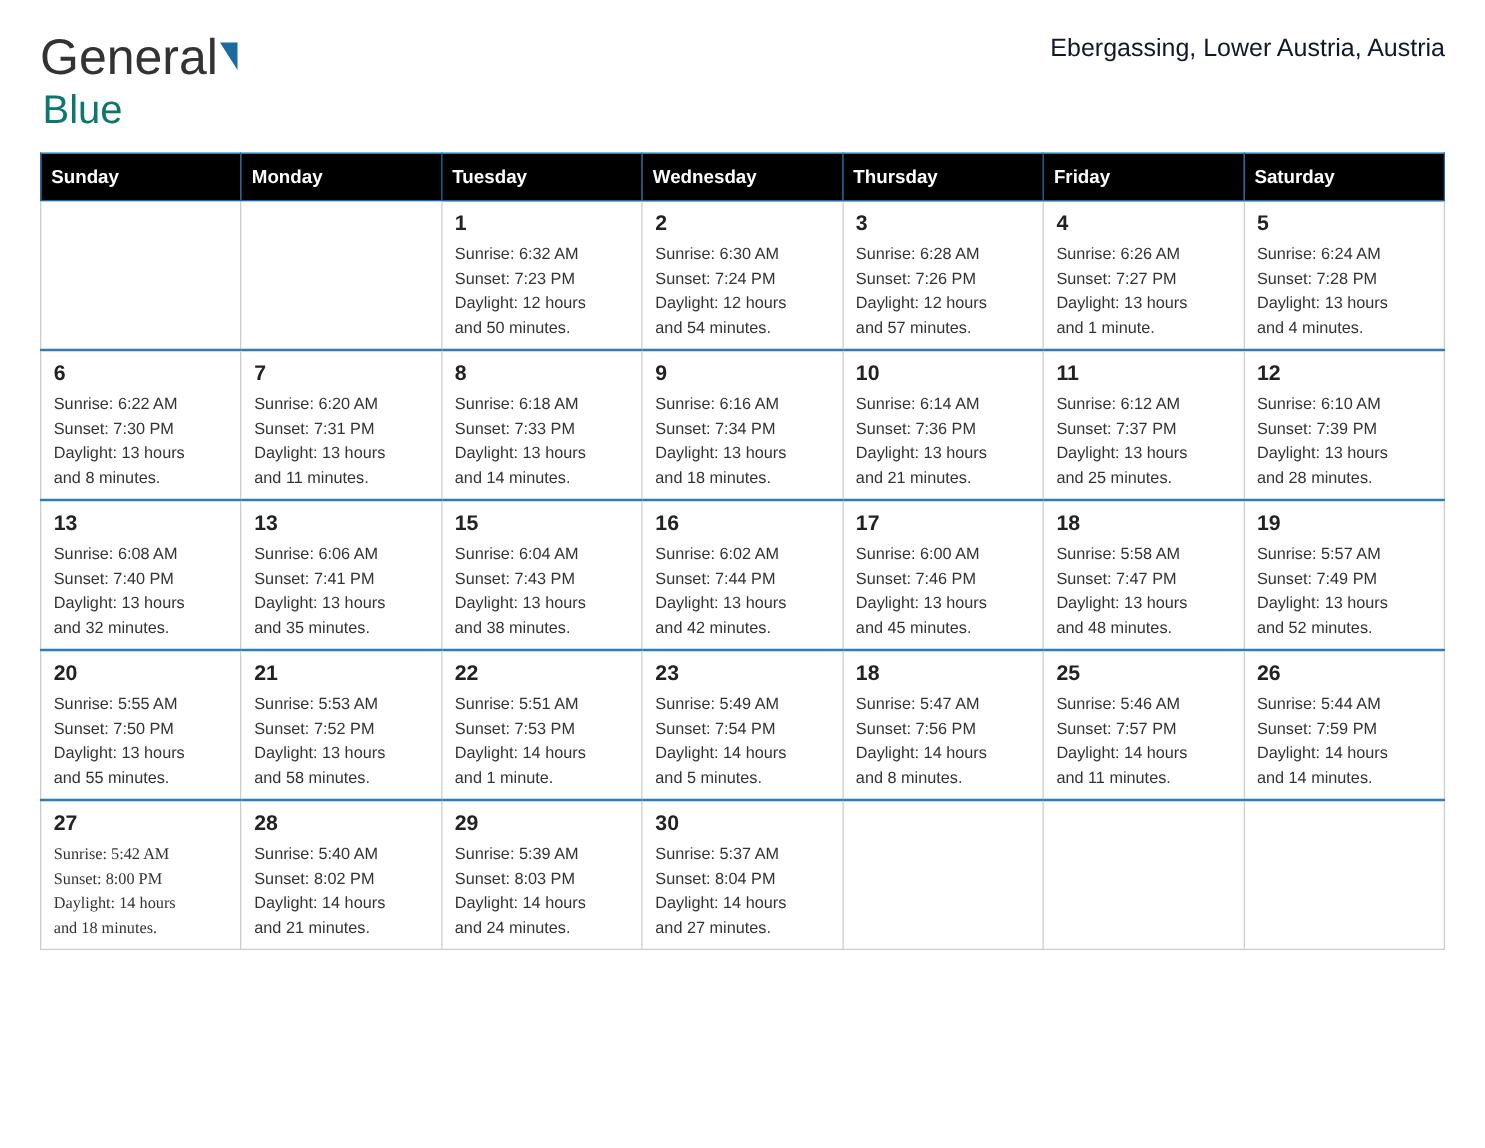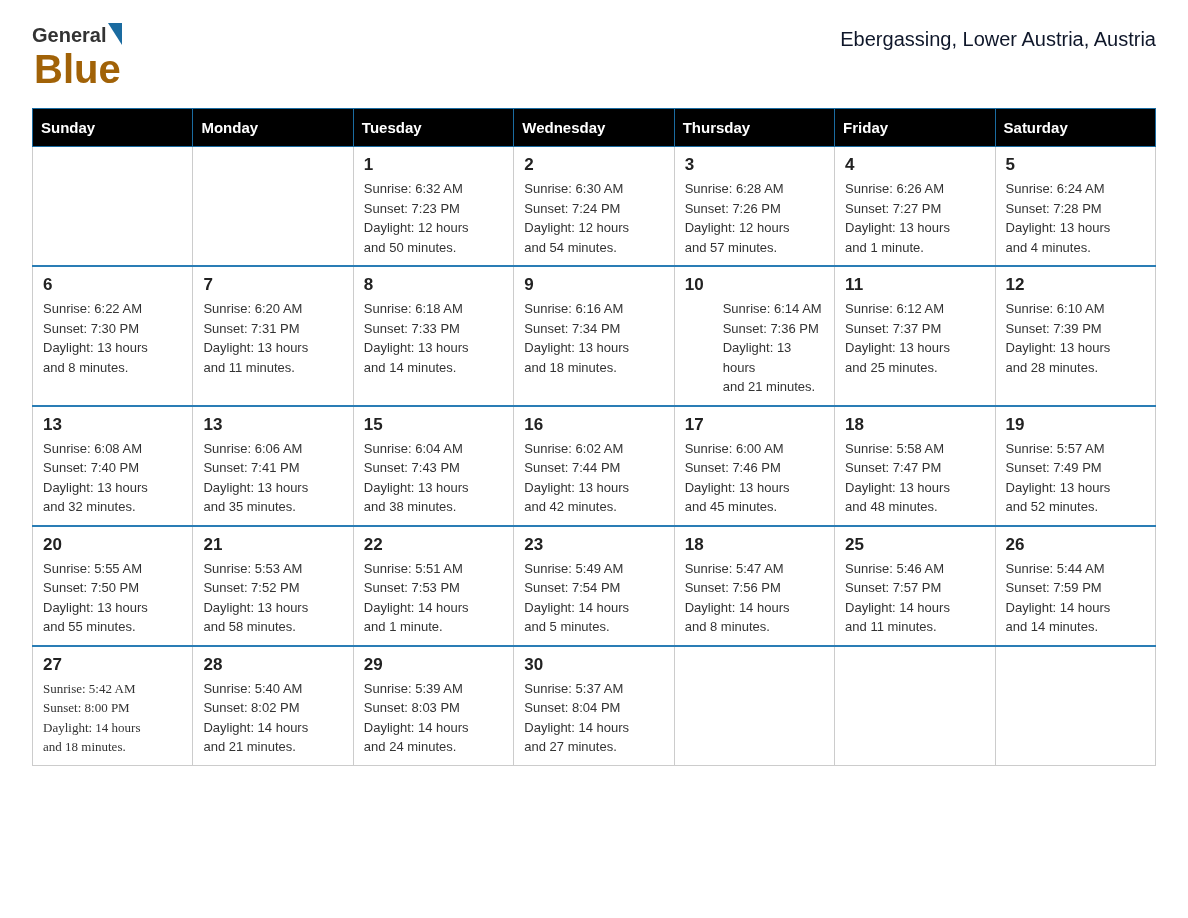--- a/index.html
+++ b/index.html
@@ -19,37 +19,37 @@
     .logo {
       display: flex;
       flex-direction: column;
       align-items: flex-start;
     }
     .logo-text {
       display: flex;
       align-items: center;
     }
     .logo-general {
-      font-size: 20px;
-      font-weight: bold;
+      font-size: 40px;
+      font-weight: normal;
       color: #333;
     }
     .logo-blue-arrow {
       width: 0;
       height: 0;
       border-left: 14px solid transparent;
       border-right: 0px solid transparent;
       border-top: 22px solid #1a6ba0;
       margin-left: 2px;
       margin-top: -4px;
     }
     .logo-blue-word {
-      font-size: 40px;
-      font-weight: bold;
-      color: #a16207;
+      font-size: 32px;
+      font-weight: normal;
+      color: #0f766e;
       margin-left: 2px;
     }
     .title-section {
       text-align: right;
     }
     .month-year {
       font-size: 52px;
       color: #222;
       font-weight: normal;
     }
@@ -195,21 +195,21 @@
         </td>
         <td>
           <span class="day-number">9</span>
           <div class="day-info" style="white-space: pre-line;">Sunrise: 6:16 AM
 Sunset: 7:34 PM
 Daylight: 13 hours
 and 18 minutes.</div>
         </td>
         <td>
           <span class="day-number">10</span>
-          <div class="day-info" style="white-space: pre-line; margin-left: 38px;">Sunrise: 6:14 AM
+          <div class="day-info" style="white-space: pre-line;">Sunrise: 6:14 AM
 Sunset: 7:36 PM
 Daylight: 13 hours
 and 21 minutes.</div>
         </td>
         <td>
           <span class="day-number">11</span>
           <div class="day-info" style="white-space: pre-line;">Sunrise: 6:12 AM
 Sunset: 7:37 PM
 Daylight: 13 hours
 and 25 minutes.</div>

